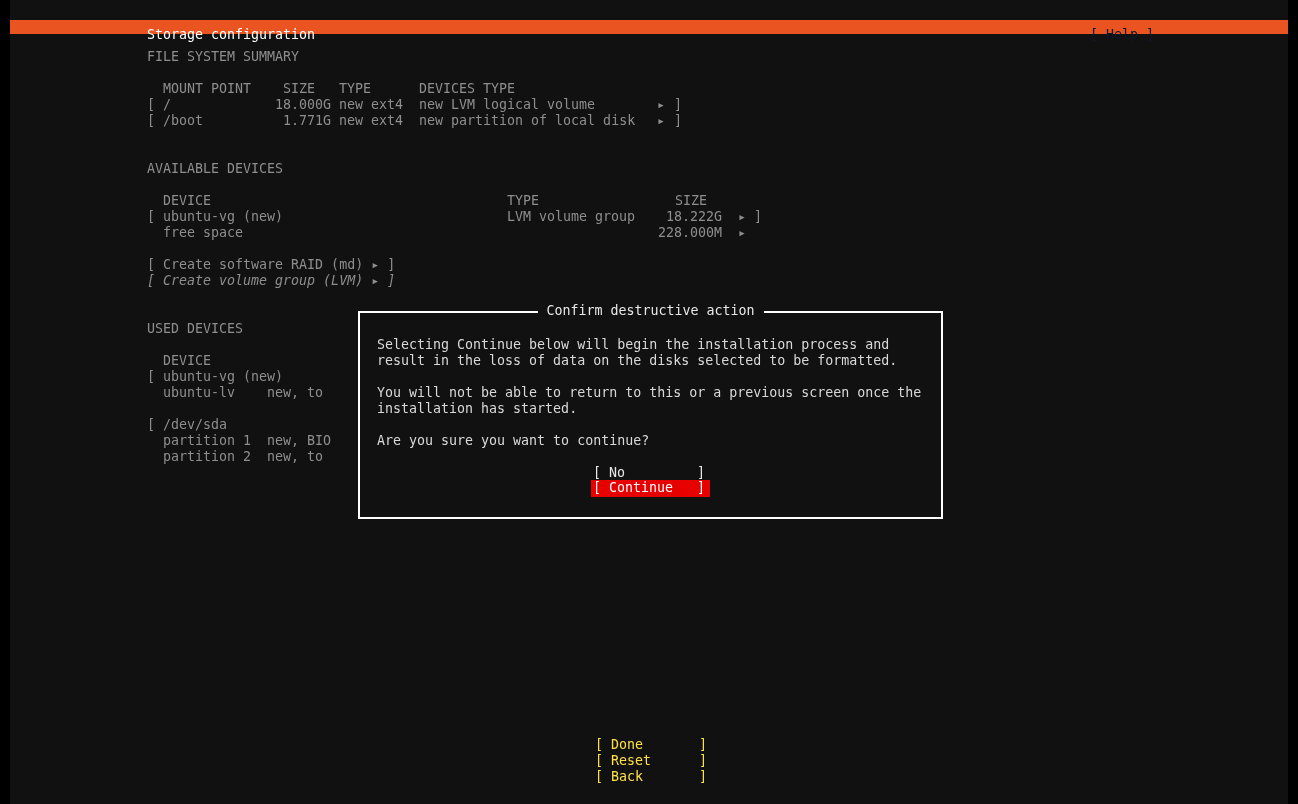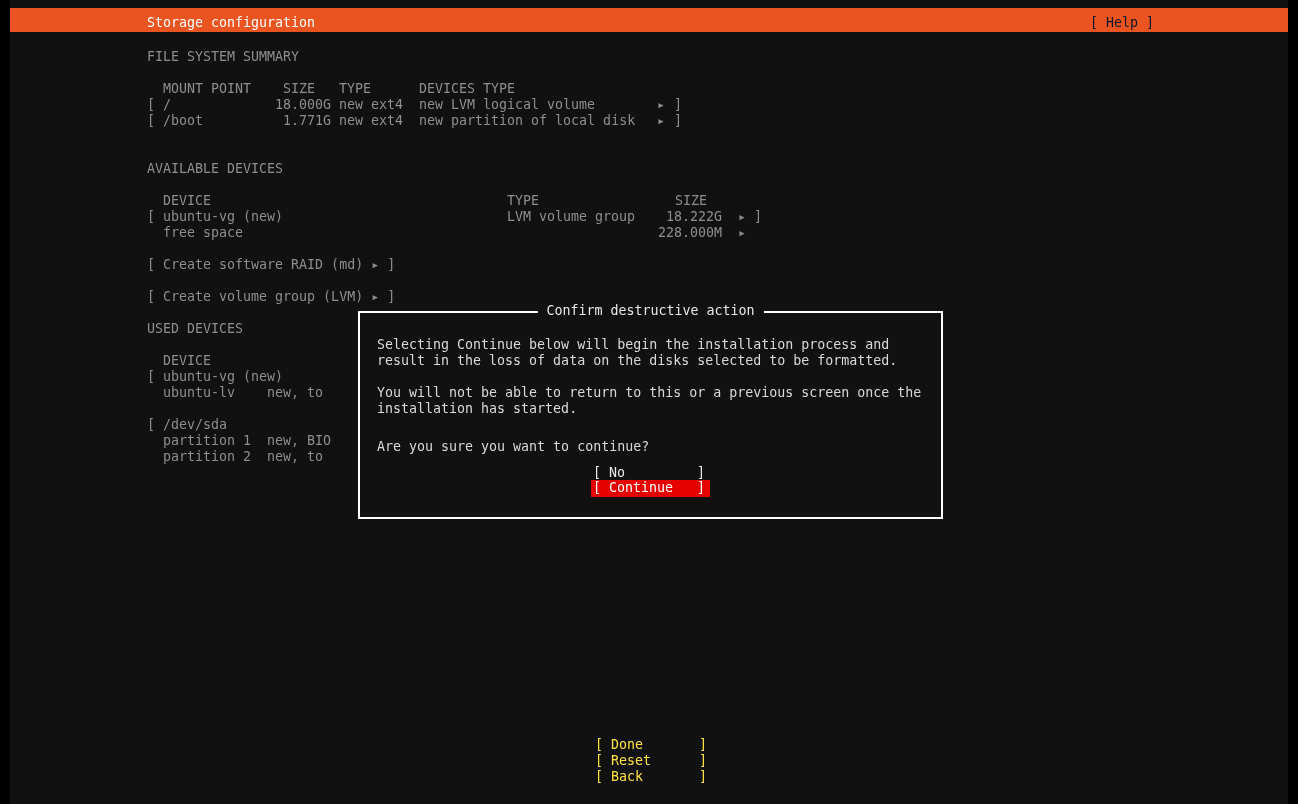--- a/index.html
+++ b/index.html
@@ -15,21 +15,21 @@
     width: 1298px; height: 804px; overflow: hidden; position: relative;
     font-family: "DejaVu Sans Mono", "Liberation Mono", monospace;
     font-size: 13.3px; line-height: 16px;
   }
   #root { position: absolute; inset: 0; width: 1298px; height: 804px; }
   .screen {
     position: absolute; left: 10px; right: 10px; top: 0; bottom: 0;
     background: var(--bg);
   }
   .topbar {
-    position: absolute; left: 10px; right: 10px; top: 8px; height: 24px;
+    position: absolute; left: 10px; right: 10px; top: 20px; height: 14px;
     background: var(--accent);
   }
   .topbar .title {
     position: absolute; left: 137px; top: 7px; color: #ffffff; white-space: pre;
   }
   .topbar .help {
     position: absolute; right: 134px; top: 7px; color: #0f172a; white-space: pre;
   }
   .t { position: absolute; white-space: pre; color: var(--dim); height: 16px; }
   .row { position: absolute; left: 0; width: 1298px; height: 16px; }
@@ -107,21 +107,21 @@
     <span class="t" style="left:754px;">]</span>
   </div>
 
   <div class="row" style="top:225px;">
     <span class="t" style="left:163px;">free space</span>
     <span class="t num" style="left:590px; width:132px;">228.000M</span>
     <span class="t" style="left:738px;">▸</span>
   </div>
 
   <span class="t" style="left:147px; top:257px;">[ Create software RAID (md) ▸ ]</span>
-  <span class="t" style="left:147px; top:289px;">[ Create volume group (LVM) ▸ ]</span>
+  <span class="t" style="left:147px; top:273px;font-style:italic;">[ Create volume group (LVM) ▸ ]</span>
 
   <span class="t" style="left:147px; top:321px;">USED DEVICES</span>
   <span class="t" style="left:163px; top:353px;">DEVICE</span>
 
   <div class="row" style="top:369px;">
     <span class="t" style="left:147px;">[</span>
     <span class="t" style="left:163px;">ubuntu-vg (new)</span>
   </div>
   <div class="row" style="top:385px;">
     <span class="t" style="left:163px;">ubuntu-lv</span>
@@ -144,17 +144,17 @@
   <span class="t footer-btn" style="left:595px; top:737px;">[ Done       ]</span>
   <span class="t footer-btn" style="left:595px; top:753px;">[ Reset      ]</span>
   <span class="t footer-btn" style="left:595px; top:769px;">[ Back       ]</span>
 
   <div class="dialog">
     <span class="dtitle">Confirm destructive action</span>
     <span class="dt" style="left:17px; top:24px;">Selecting Continue below will begin the installation process and</span>
     <span class="dt" style="left:17px; top:40px;">result in the loss of data on the disks selected to be formatted.</span>
     <span class="dt" style="left:17px; top:72px;">You will not be able to return to this or a previous screen once the</span>
     <span class="dt" style="left:17px; top:88px;">installation has started.</span>
-    <span class="dt" style="left:17px; top:120px;margin-top:6px;">Are you sure you want to continue?</span>
+    <span class="dt" style="left:17px; top:120px;">Are you sure you want to continue?</span>
     <span class="dbtn" style="left:233px; top:152px;">[ No         ]</span>
     <span class="dbtn-danger">[ Continue   ]</span>
   </div>
 </div>
 
 </body></html>

